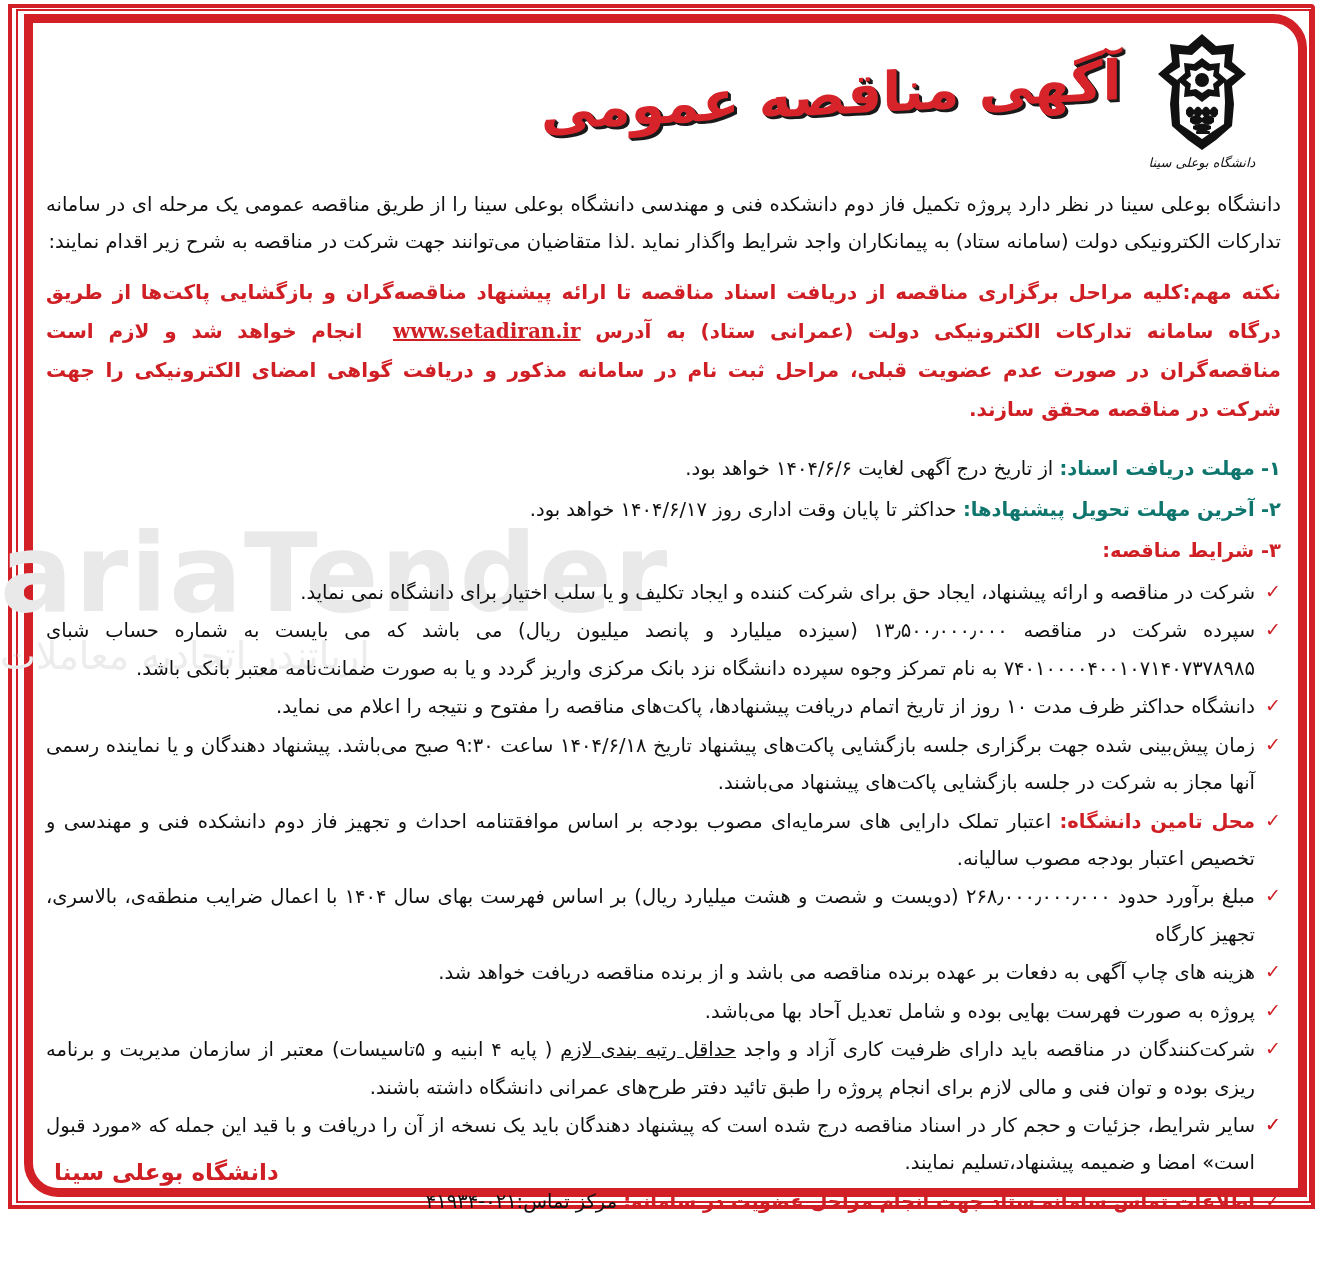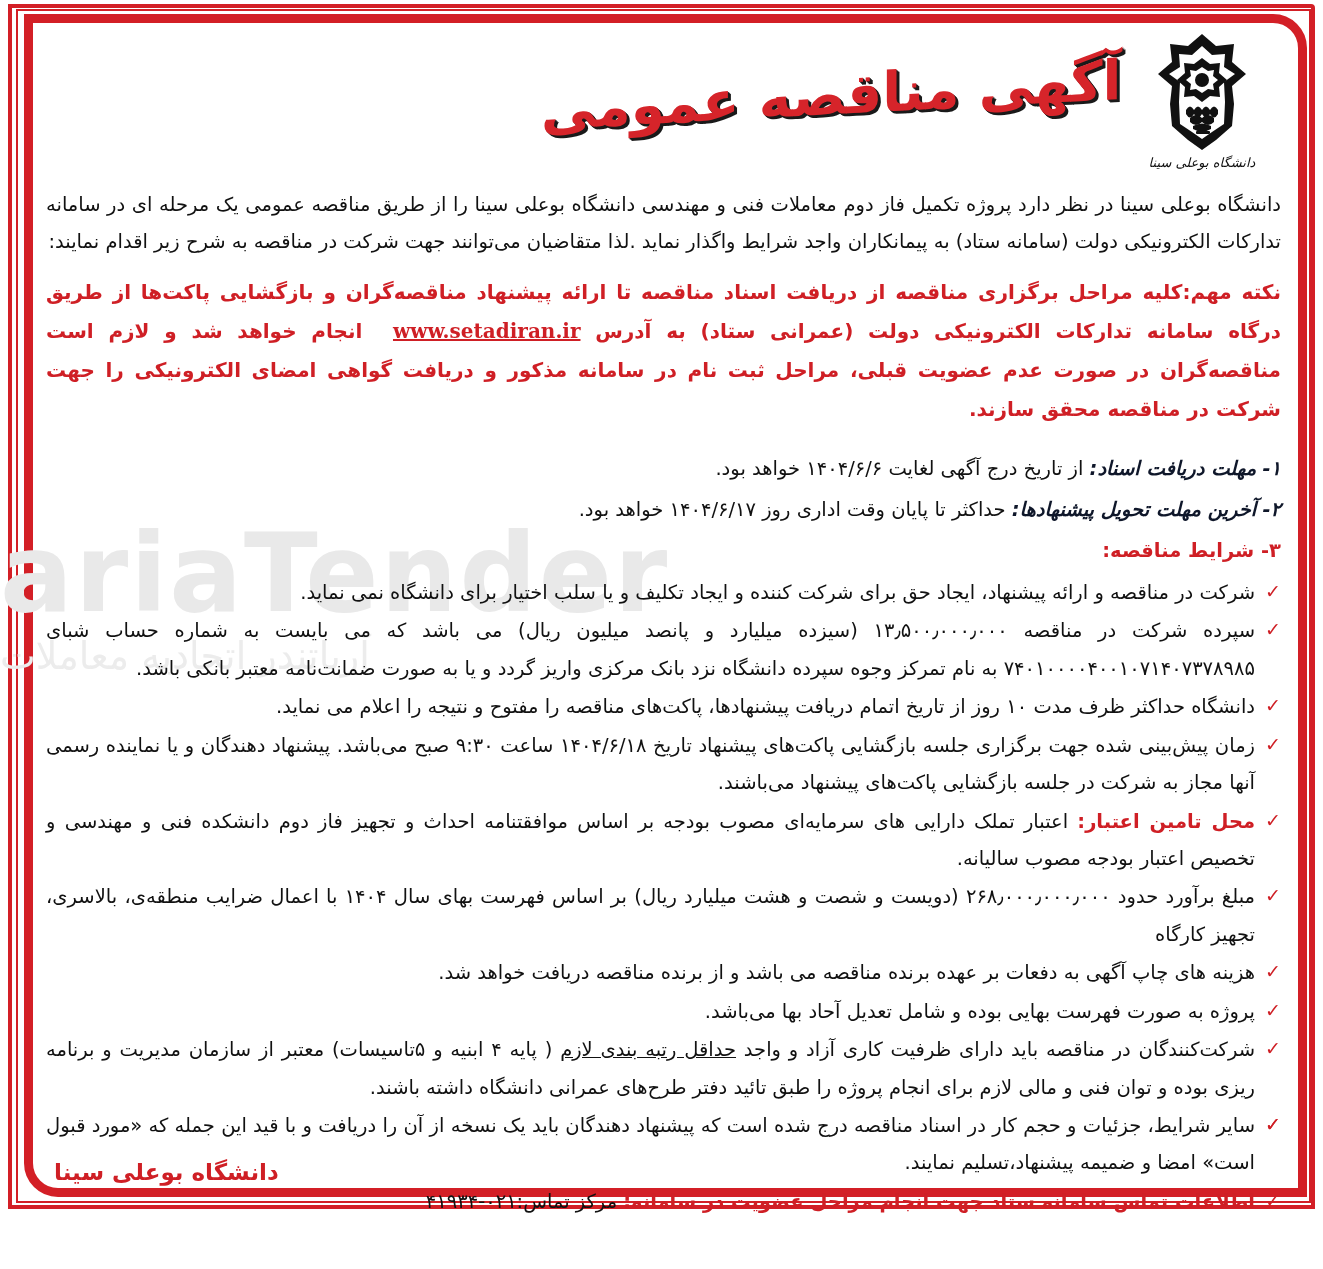--- a/index.html
+++ b/index.html
@@ -167,23 +167,22 @@
     margin: 0 0 2px 0;
   }
   .num-item {
     font-size: 19.5px;
     line-height: 2.0;
     color: #111;
     text-align: right;
     margin-bottom: 2px;
   }
   .num-item .lead {
-    color: #0f172a;
-    font-weight: bold;
-    font-style: italic;
+    color: #0f766e;
+    font-weight: bold;
   }
   .num-heading {
     color: #cf1f25;
     font-weight: bold;
     font-size: 19.5px;
     line-height: 2.0;
     text-align: right;
     margin-bottom: 4px;
   }
 
@@ -273,21 +272,21 @@
             <path d="M47 96 q9 -5 18 0 l0 3 q-9 5 -18 0 Z"></path>
             <rect x="50" y="101" width="14" height="3" rx="1"></rect>
           </g>
         </svg>
         <div class="logo-caption">دانشگاه بوعلی سینا</div>
       </div>
 
       <div class="title">آگهی مناقصه عمومی</div>
     </div>
 
-    <p class="intro">دانشگاه بوعلی سینا در نظر دارد پروژه تکمیل فاز دوم معاملات فنی و مهندسی دانشگاه بوعلی سینا را از طریق مناقصه عمومی یک مرحله ای در سامانه تدارکات الکترونیکی دولت (سامانه ستاد) به پیمانکاران واجد شرایط واگذار نماید .لذا متقاضیان می‌توانند جهت شرکت در مناقصه به شرح زیر اقدام نمایند:</p>
+    <p class="intro">دانشگاه بوعلی سینا در نظر دارد پروژه تکمیل فاز دوم دانشکده فنی و مهندسی دانشگاه بوعلی سینا را از طریق مناقصه عمومی یک مرحله ای در سامانه تدارکات الکترونیکی دولت (سامانه ستاد) به پیمانکاران واجد شرایط واگذار نماید .لذا متقاضیان می‌توانند جهت شرکت در مناقصه به شرح زیر اقدام نمایند:</p>
 
     <div class="important-note">
       <span>نکته مهم:کلیه مراحل برگزاری مناقصه از دریافت اسناد مناقصه تا ارائه پیشنهاد مناقصه‌گران و بازگشایی پاکت‌ها از طریق درگاه سامانه تدارکات الکترونیکی دولت (عمرانی ستاد) به آدرس</span>
       <span class="url">www.setadiran.ir</span>
       <span>انجام خواهد شد و لازم است مناقصه‌گران در صورت عدم عضویت قبلی، مراحل ثبت نام در سامانه مذکور و دریافت گواهی امضای الکترونیکی را جهت شرکت در مناقصه محقق سازند.</span>
     </div>
 
     <div class="numbered">
 
       <div class="num-item">
@@ -322,21 +321,21 @@
         <span>دانشگاه حداکثر ظرف مدت ۱۰ روز از تاریخ اتمام دریافت پیشنهادها، پاکت‌های مناقصه را مفتوح و نتیجه را اعلام می نماید.</span>
       </li>
 
       <li>
         <span class="tick">✓</span>
         <span>زمان پیش‌بینی شده جهت برگزاری جلسه بازگشایی پاکت‌های پیشنهاد تاریخ ۱۴۰۴/۶/۱۸ ساعت ۹:۳۰ صبح می‌باشد. پیشنهاد دهندگان و یا نماینده رسمی آنها مجاز به شرکت در جلسه بازگشایی پاکت‌های پیشنهاد می‌باشند.</span>
       </li>
 
       <li>
         <span class="tick">✓</span>
-        <span class="hl">محل تامین اعتبار:</span>
+        <span class="hl">محل تامین دانشگاه:</span>
         <span>اعتبار تملک دارایی های سرمایه‌ای مصوب بودجه بر اساس موافقتنامه احداث و تجهیز فاز دوم دانشکده فنی و مهندسی و تخصیص اعتبار بودجه مصوب سالیانه.</span>
       </li>
 
       <li>
         <span class="tick">✓</span>
         <span>مبلغ برآورد حدود ۲۶۸٫۰۰۰٫۰۰۰٫۰۰۰ (دویست و شصت و هشت میلیارد ریال) بر اساس فهرست بهای سال ۱۴۰۴ با اعمال ضرایب منطقه‌ی، بالاسری، تجهیز کارگاه</span>
       </li>
 
       <li>
         <span class="tick">✓</span>

